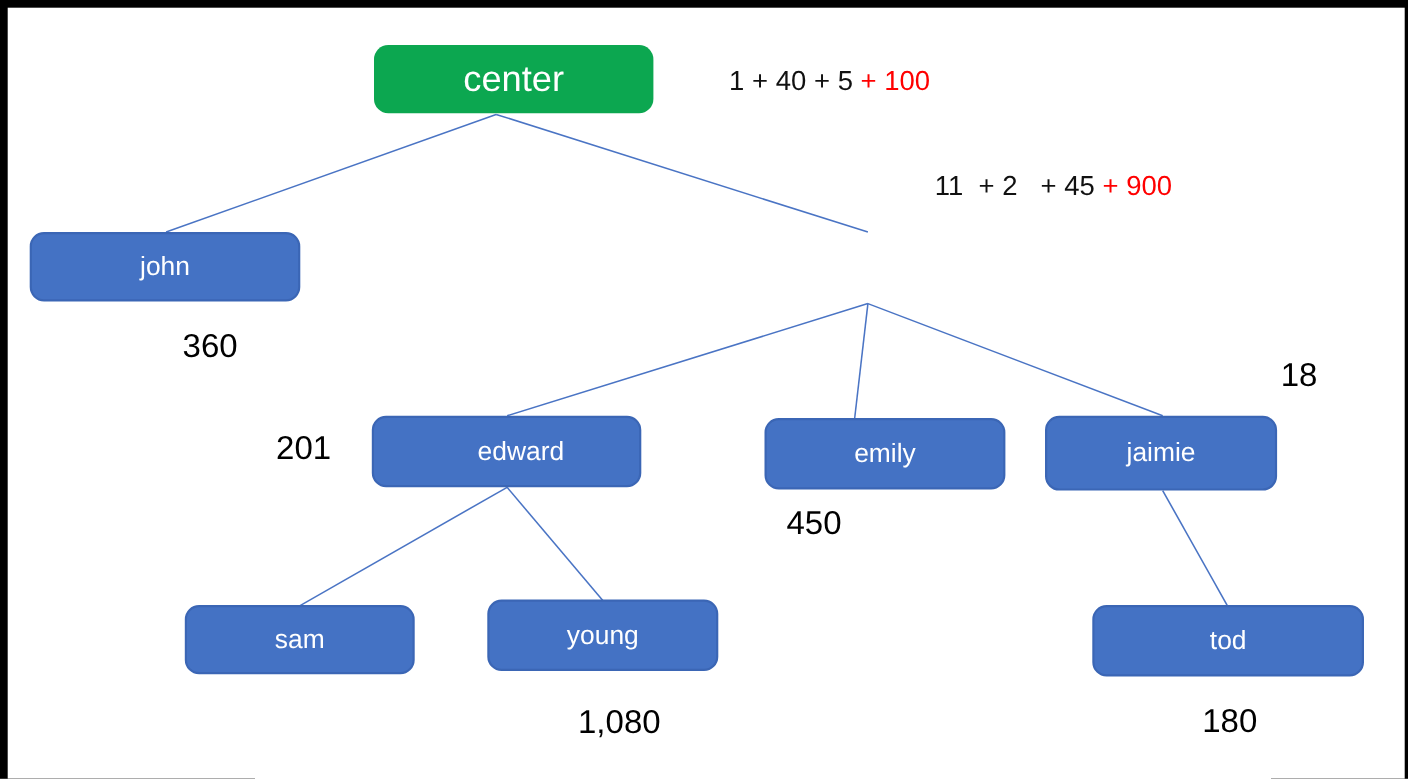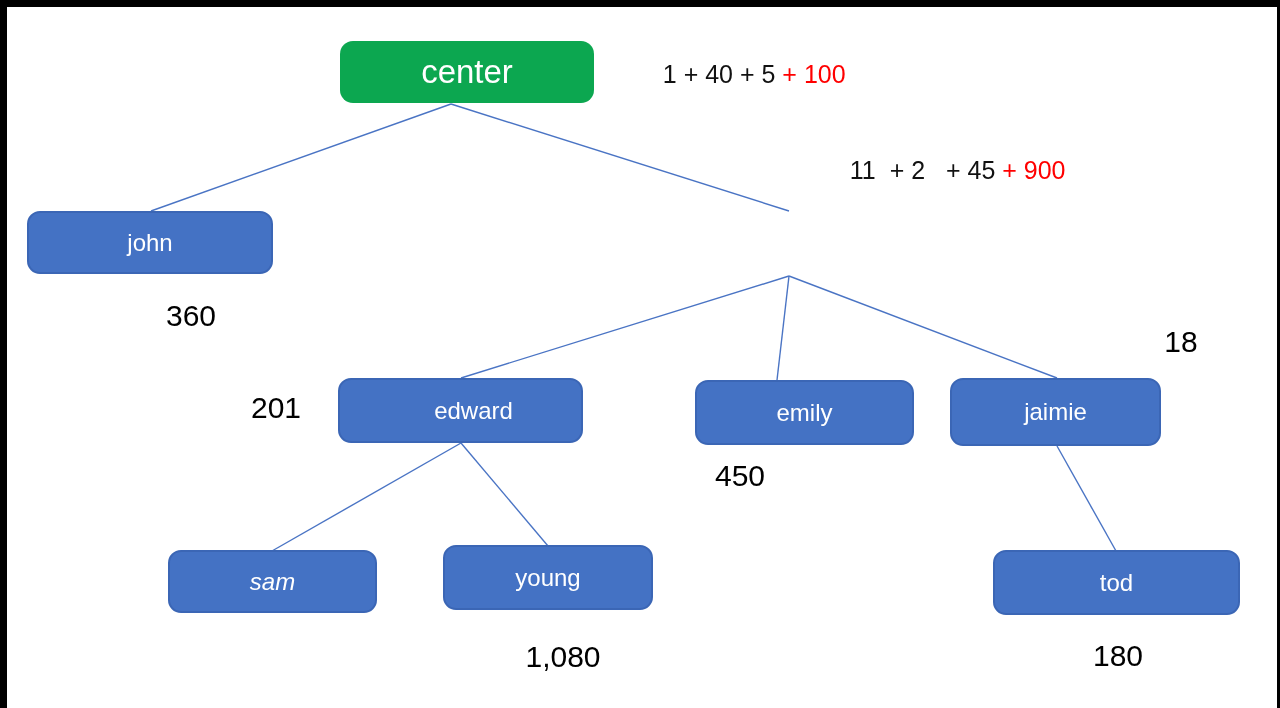--- a/index.html
+++ b/index.html
@@ -47,21 +47,21 @@
     border: none;
     font-size: 33px;
   }
 
   #node-center { left: 340px; top: 41px;  width: 254px; height: 62px; justify-content: center; }
   #node-john   { left: 27px;  top: 211px; width: 246px; height: 63px; }
   #node-mary   { left: 665px; top: 210px; width: 248px; height: 65px; }
   #node-edward { left: 338px; top: 378px; width: 245px; height: 65px; padding-left: 26px; }
   #node-emily  { left: 668px; top: 380px; width: 219px; height: 65px; margin-left: 27px; }
   #node-jaimie { left: 950px; top: 378px; width: 211px; height: 68px; }
-  #node-sam    { left: 168px; top: 550px; width: 209px; height: 63px; font-style: italic; }
+  #node-sam    { left: 168px; top: 550px; width: 209px; height: 63px; }
   #node-young  { left: 443px; top: 545px; width: 210px; height: 65px; }
   #node-tod    { left: 993px; top: 550px; width: 247px; height: 65px; text-align: right; }
 
   .value {
     position: absolute;
     transform: translate(-50%, -50%);
     color: var(--value-text, #000000);
     font-size: 30px;
     white-space: pre;
   }

